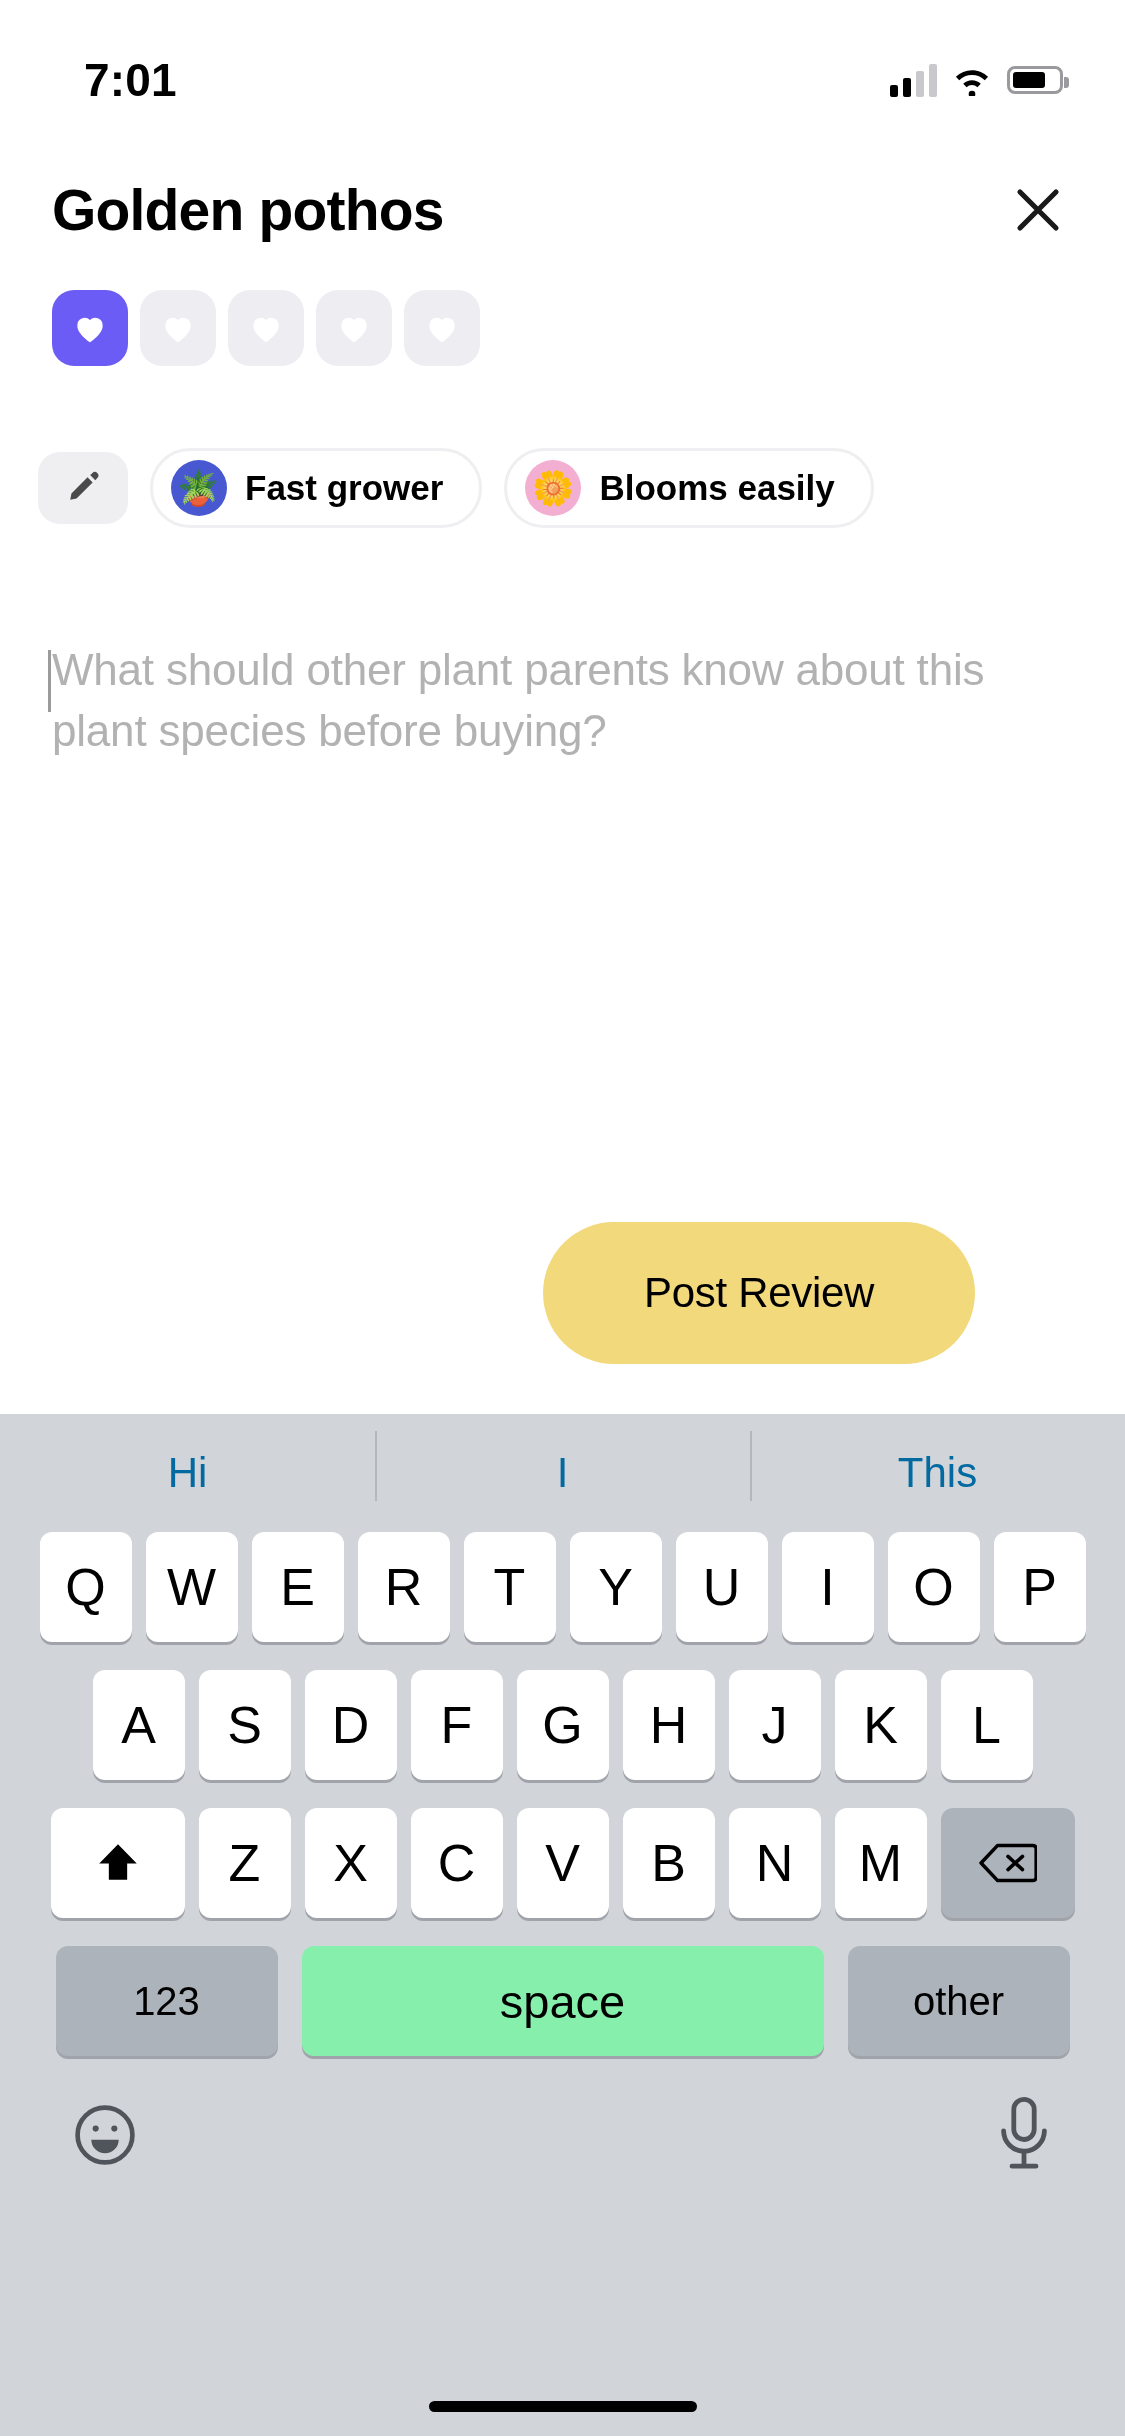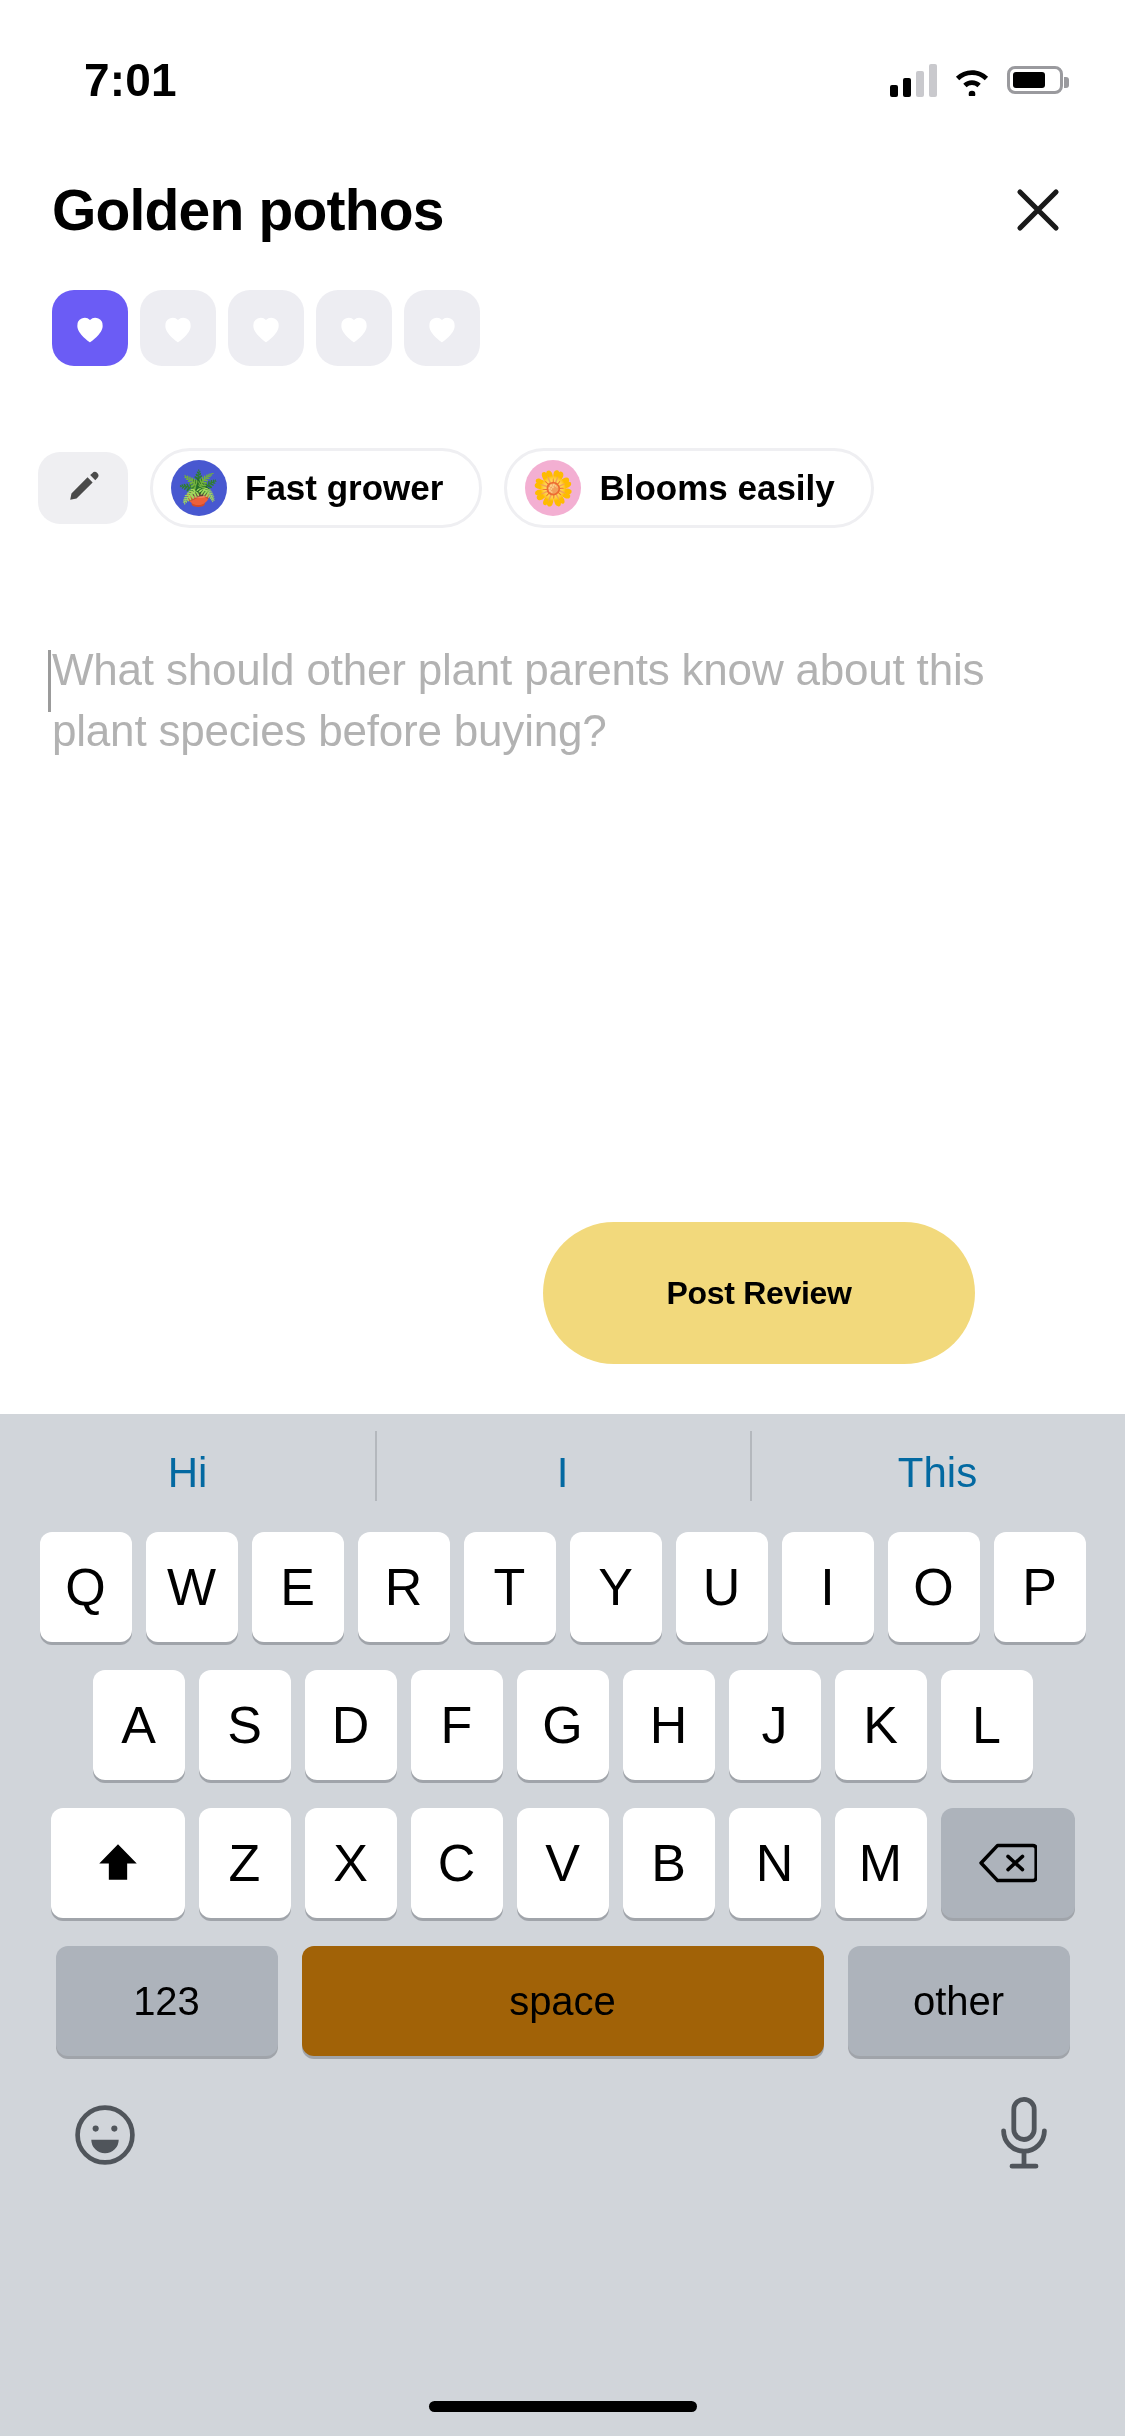--- a/index.html
+++ b/index.html
@@ -100,21 +100,21 @@
   .ph.second { margin-top: 56px; }
 
   
   .post-btn {
     position: absolute; top: 1222px; right: 52px;
     width: 432px; height: 142px; border-radius: 72px;
     background: #F2D97C;
     display: flex; align-items: center; justify-content: center;
     cursor: pointer; border: none;
   }
-  .post-btn span { font-size: 32px; font-weight: 700; color: #000; letter-spacing: -0.3px; }
+  .post-btn span { font-size: 42px; font-weight: 400; color: #000; letter-spacing: -0.3px; }
 
   
   .keyboard {
     position: absolute; left: 0; bottom: 0; width: 1125px; height: 1022px;
     background: #D1D5DA;
   }
   .suggest {
     height: 118px; display: flex; align-items: center;
   }
   .suggest-item {
@@ -138,21 +138,21 @@
     box-shadow: 0 3px 0 rgba(100,104,110,0.45);
     cursor: pointer; user-select: none;
   }
   .key.wide-fn {
     width: 134px; background: #ADB3BB;
   }
   .key.sp-123 {
     width: 222px; height: 110px; background: #ADB3BB; font-size: 40px;
   }
   .key.sp-space {
-    flex: 1; max-width: 522px; height: 110px; font-size: 40px; background: #a16207;
+    flex: 1; max-width: 522px; height: 110px; font-size: 47px; background: #86efac;
   }
   .key.sp-return {
     width: 222px; height: 110px; background: #ADB3BB; font-size: 40px;
   }
   .kb-row.r4 { gap: 24px; margin-bottom: 0; padding: 0 8px; }
 
   .kb-bottom {
     display: flex; align-items: center; justify-content: space-between;
     padding: 40px 70px 0 70px;
   }

